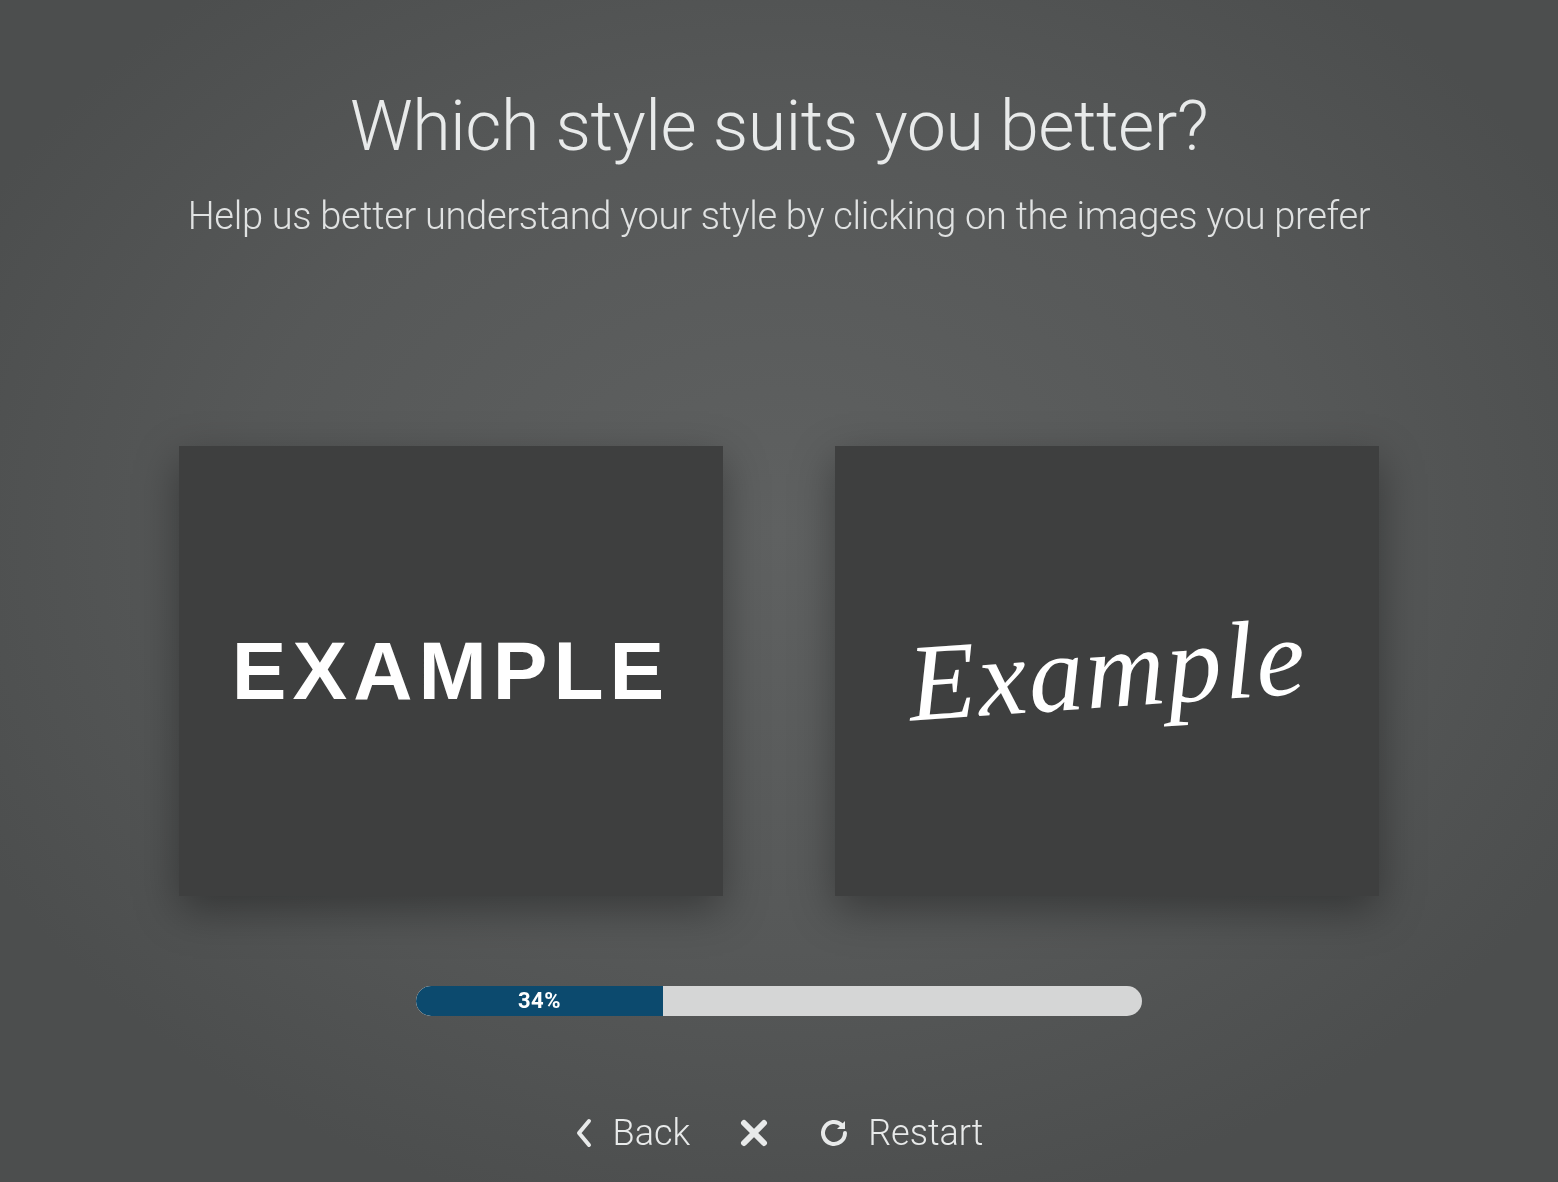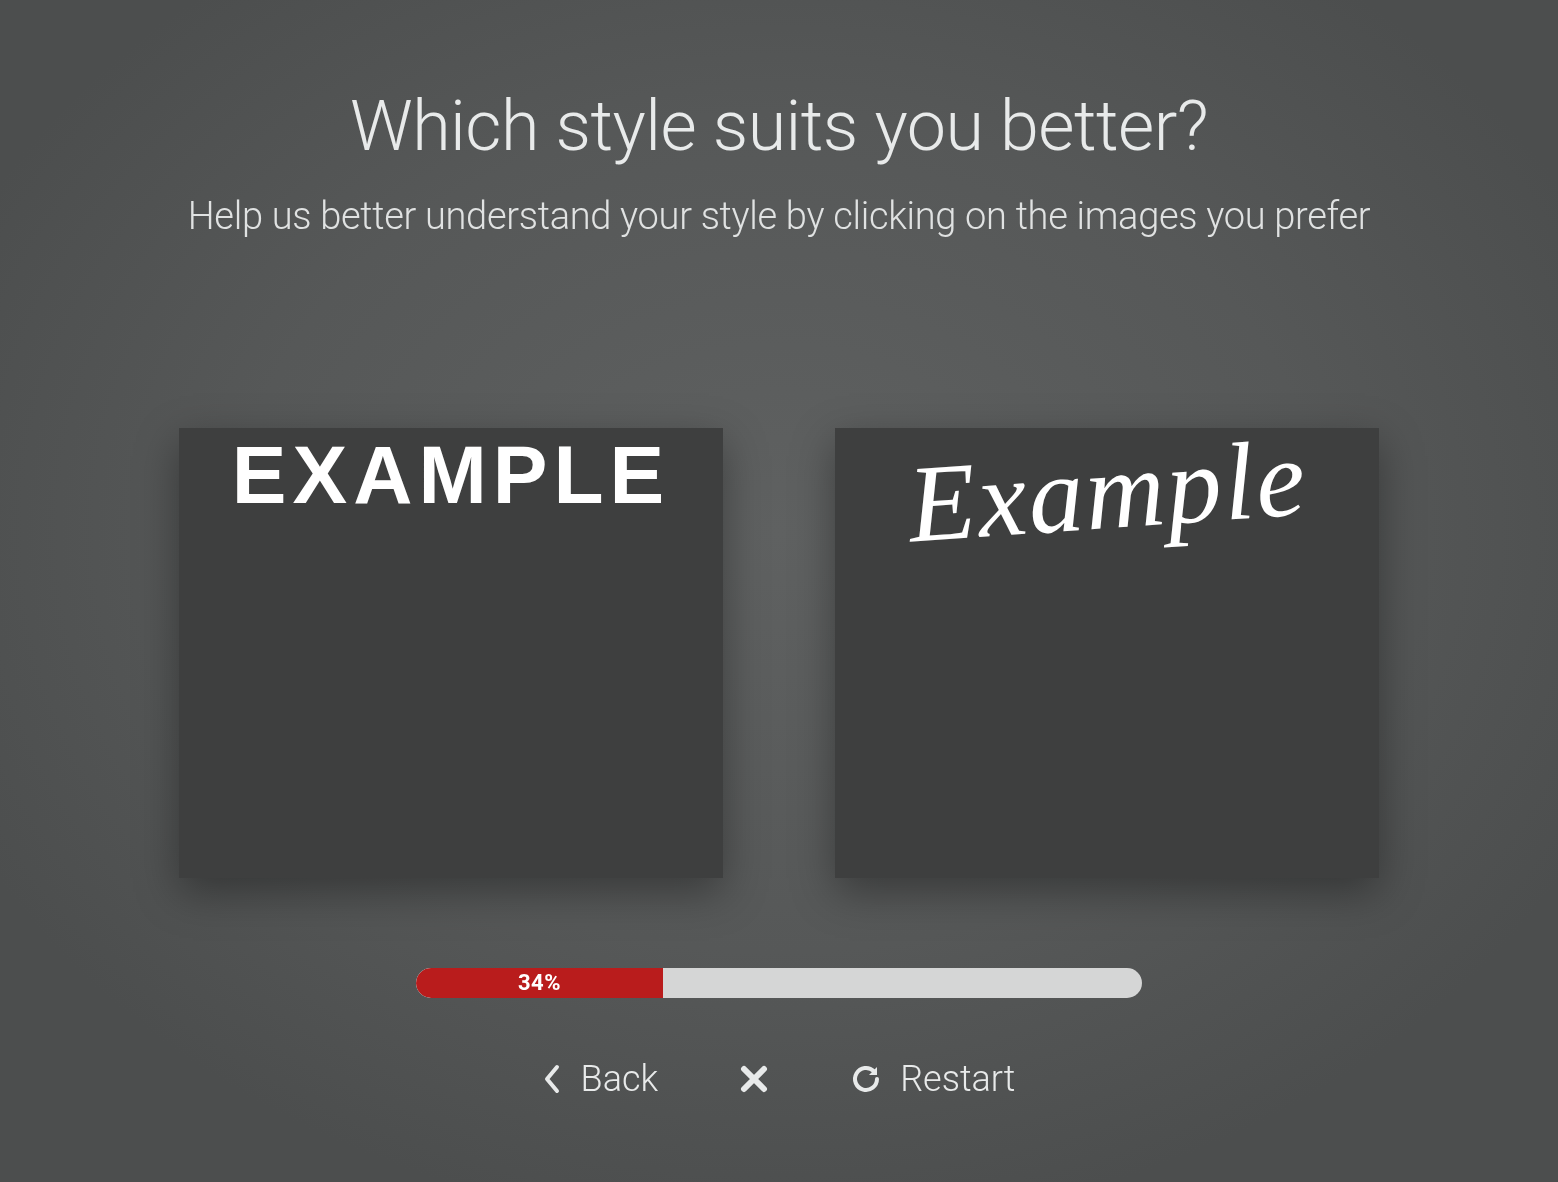--- a/index.html
+++ b/index.html
@@ -39,24 +39,25 @@
     justify-content: center;
     gap: 112px;
     margin-top: 190px;
   }
   .choice-card {
     width: 544px;
     height: 450px;
     background: #3e3f3f;
     box-shadow: 0 14px 40px rgba(0,0,0,0.35);
     display: flex;
-    align-items: flex-start;
+    align-items: center;
     justify-content: center;
     cursor: pointer;
     overflow: hidden;
+    margin-top: 18px;
   }
   .label-block {
     color: #fff;
     font-weight: 800;
     font-size: 82px;
     letter-spacing: 6px;
     font-family: Arial, Helvetica, sans-serif;
   }
   .label-script {
     color: #fff;
@@ -74,35 +75,35 @@
   }
   .progress-track {
     width: 100%;
     height: 30px;
     background: #d5d6d6;
     border-radius: 15px;
     overflow: hidden;
   }
   .progress-fill {
     height: 100%;
-    background: #b91c1c;
+    background: #0c4a6e;
     border-radius: 15px 0 0 15px;
     display: flex;
     align-items: center;
     justify-content: center;
     color: #fff;
     font-weight: 700;
     font-size: 22px;
     letter-spacing: 0.5px;
   }
   .controls {
     display: flex;
     justify-content: center;
-    gap: 82px;
-    margin-top: 60px;
+    gap: 50px;
+    margin-top: 96px;
   }
   .ctrl {
     display: flex;
     align-items: center;
     gap: 18px;
     color: #e8eaea;
     font-size: 36px;
     font-weight: 300;
     cursor: pointer;
     user-select: none;

